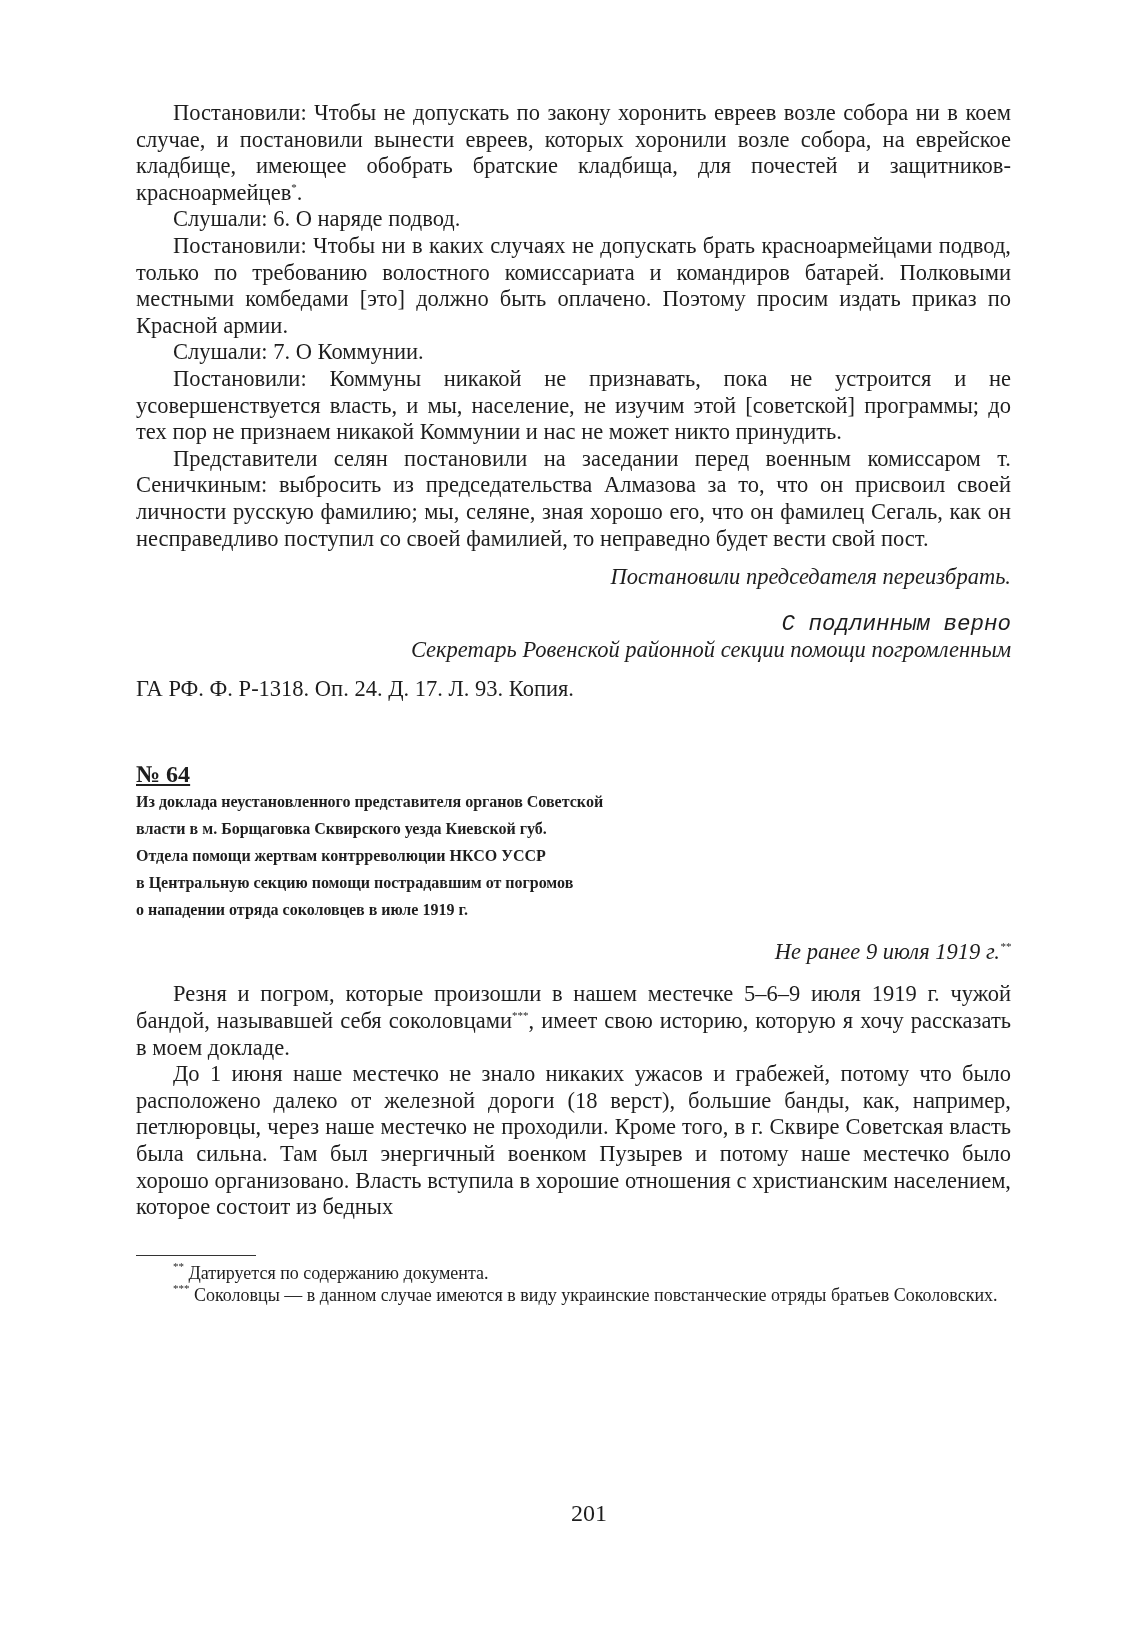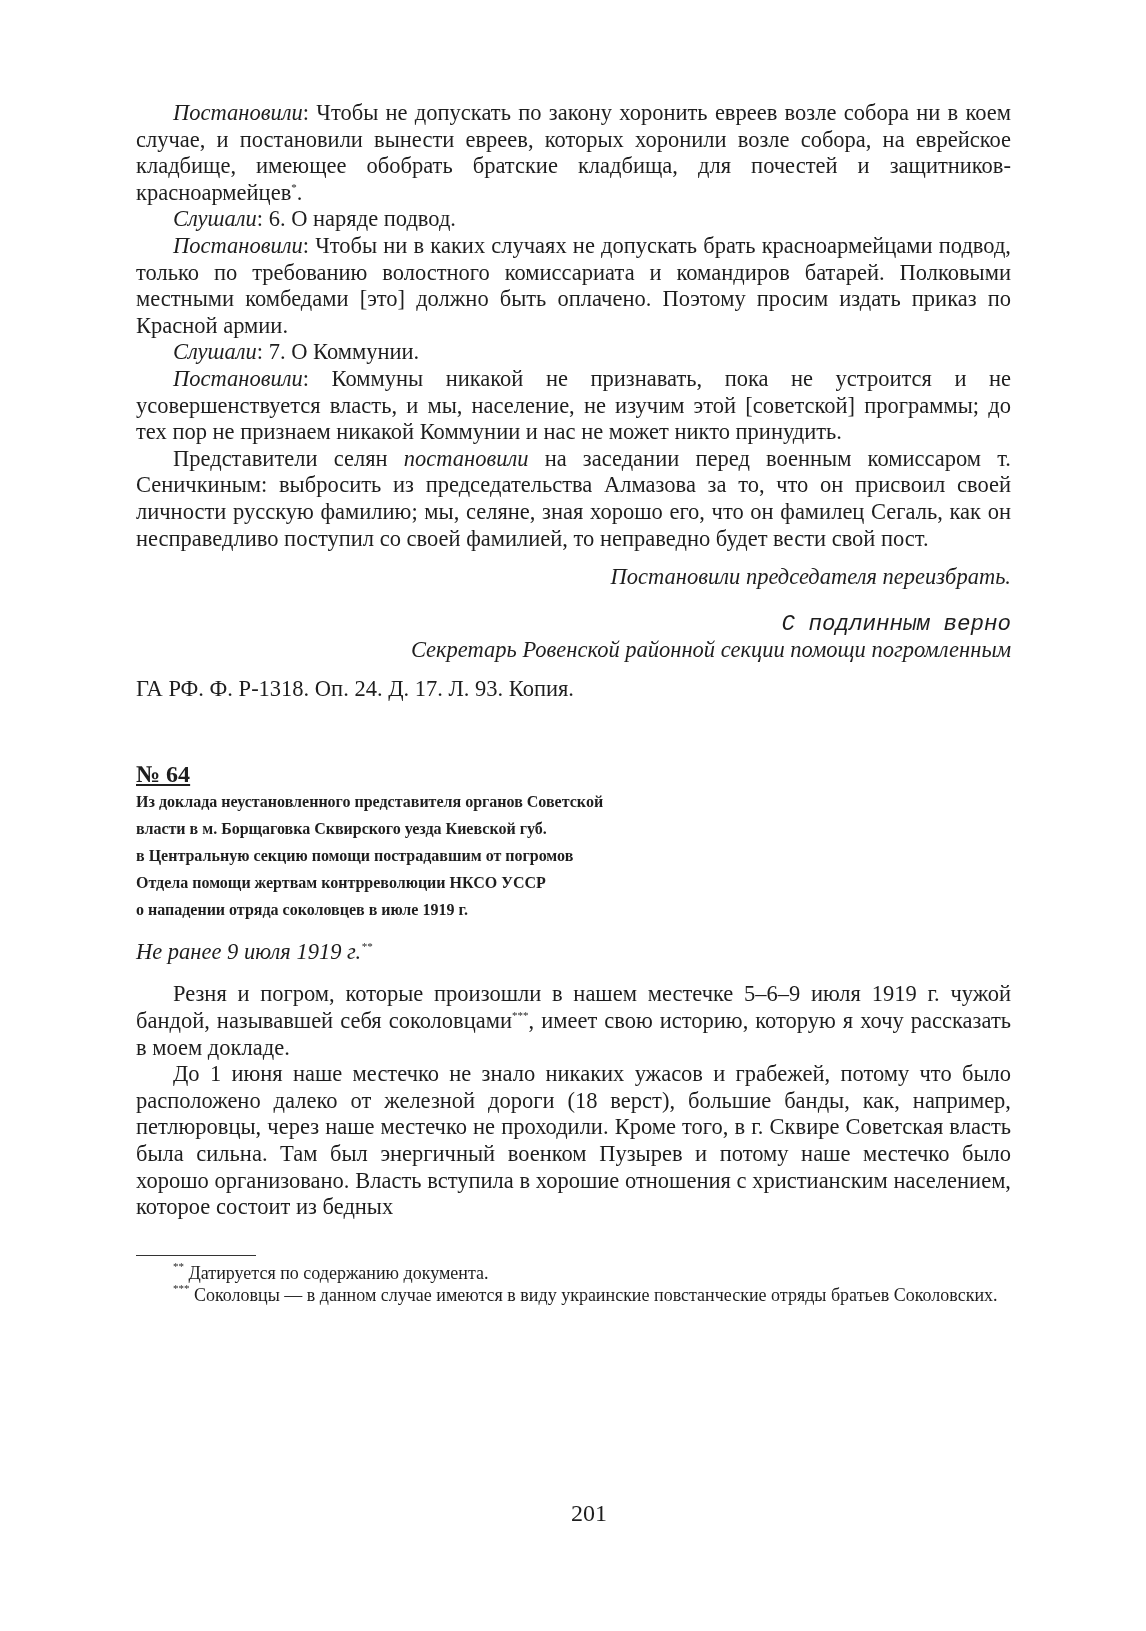--- a/index.html
+++ b/index.html
@@ -1,26 +1,26 @@
 <!DOCTYPE html>
 <html><head>
 <meta charset="utf-8">
 <style>
   html, body { margin: 0; padding: 0; background: #ffffff; }
   body { width: 1146px; height: 1631px; position: relative; overflow: hidden;
          font-family: "Liberation Serif", "DejaVu Serif", serif; color: #1e1e1e; }
   .page { position: absolute; left: 136px; top: 100px; width: 875px; }
   .p { font-size: 22.5px; line-height: 26.6px; text-align: justify; margin: 0; }
   .ind { text-indent: 37px; }
-  .it { font-style: italic; }
+  .it { }
   .right { text-align: right; font-style: italic; font-size: 22.5px; line-height: 26.6px; margin: 0; }
   sup { font-size: 11px; line-height: 0; vertical-align: 9px; }
   .docnum { font-weight: bold; font-size: 24px; line-height: 28px; margin: 0; text-decoration: underline; }
   .title { font-weight: bold; font-size: 16px; line-height: 27px; margin: 0; }
-  .date { font-style: italic; font-size: 22.5px; margin: 0; }
+  .date { text-align: right; font-style: italic; font-size: 22.5px; margin: 0; }
   .rule { width: 120px; height: 1px; background: #333; border: none; margin: 0; }
   .fn { font-size: 18px; line-height: 22px; text-align: justify; margin: 0; }
   .fn-ind { text-indent: 37px; }
   .pagenum { position: absolute; left: 16px; width: 1146px; top: 1500px; text-align: center; font-size: 24px; }
 </style>
 </head>
 <body>
 
 <div class="page">
 
@@ -43,22 +43,22 @@
   <p class="right">Секретарь Ровенской районной секции помощи погромленным</p>
 
   <p class="p" style="margin-top:12px;">ГА РФ. Ф. Р-1318. Оп. 24. Д. 17. Л. 93. Копия.</p>
 
   <div style="height:58px;"></div>
 
   <p class="docnum">№ 64</p>
   <div>
     <p class="title">Из доклада неустановленного представителя органов Советской</p>
     <p class="title">власти в м. Борщаговка Сквирского уезда Киевской губ.</p>
+    <p class="title">Отдела помощи жертвам контрреволюции НКСО УССР</p>
     <p class="title">в Центральную секцию помощи пострадавшим от погромов</p>
-    <p class="title">Отдела помощи жертвам контрреволюции НКСО УССР</p>
     <p class="title">о нападении отряда соколовцев в июле 1919 г.</p>
   </div>
 
   <p class="date" style="margin-top:16px;"><span>Не ранее 9 июля 1919 г.</span><sup>**</sup></p>
 
   <div style="height:16px;"></div>
 
   <p class="p ind"><span>Резня и погром, которые произошли в нашем местечке 5–6–9 июля 1919 г. чужой бандой, называвшей себя соколовцами</span><sup>***</sup><span>, имеет свою историю, которую я хочу рассказать в моем докладе.</span></p>
 
   <p class="p ind"><span>До 1 июня наше местечко не знало никаких ужасов и грабежей, потому что было расположено далеко от железной дороги (18 верст), большие банды, как, например, петлюровцы, через наше местечко не проходили. Кроме того, в г. Сквире Советская власть была сильна. Там был энергичный военком Пузырев и потому наше местечко было хорошо организовано. Власть вступила в хорошие отношения с христианским населением, которое состоит из бедных</span></p>

